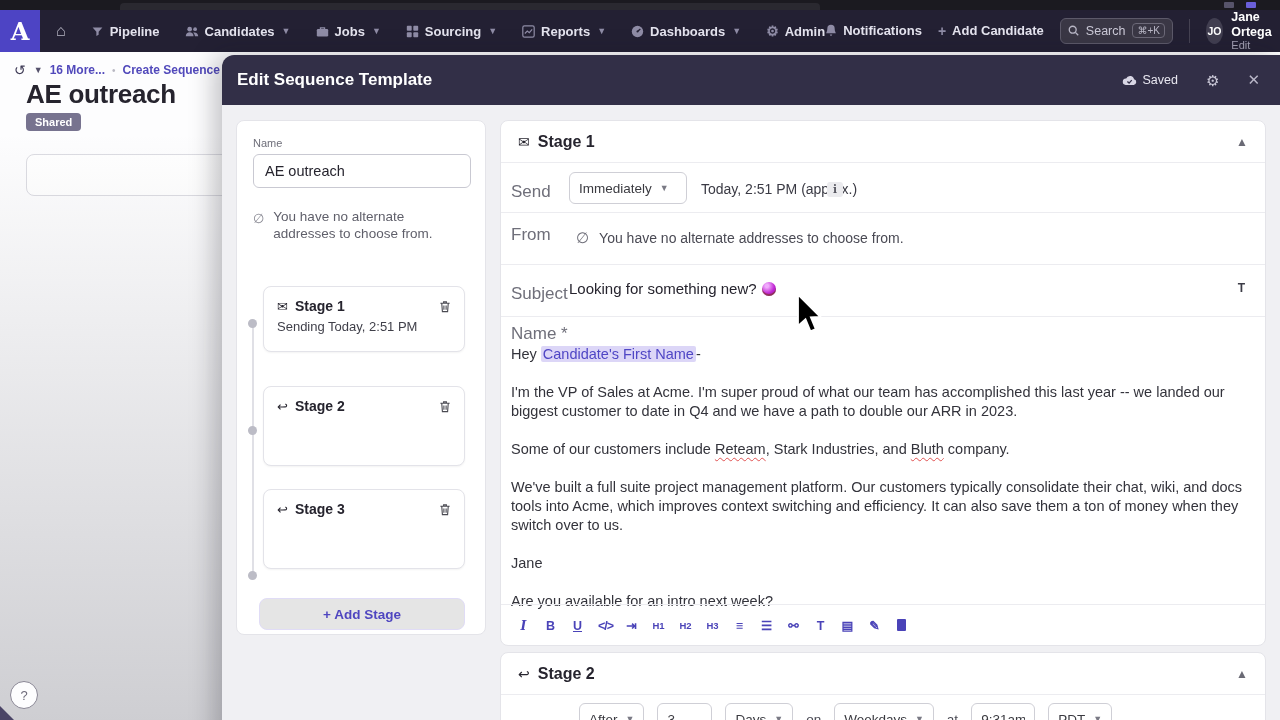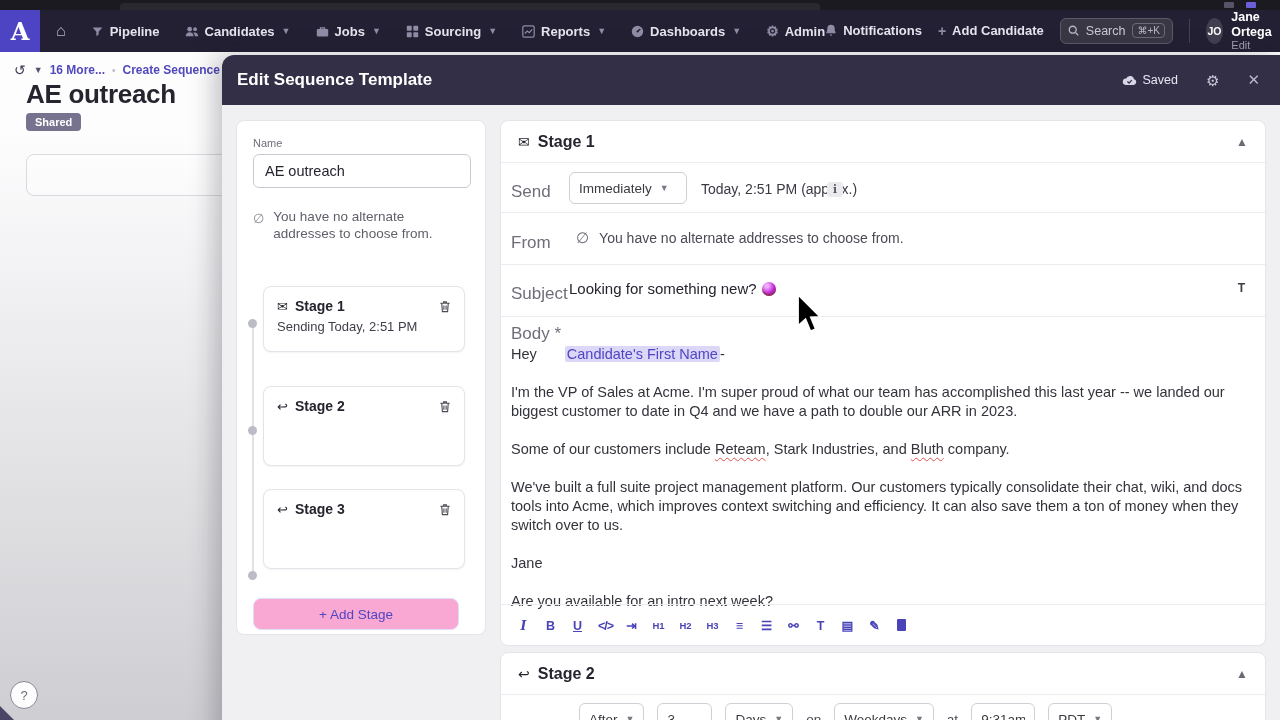--- a/index.html
+++ b/index.html
@@ -74,22 +74,22 @@
   .tl-dot { position:absolute; left:11px; width:9px; height:9px; border-radius:50%; background:#bcbcc6; }
 
   .stage-card { position:absolute; left:26px; width:202px; background:#fff; border:1px solid #e3e3e9; border-radius:8px;
     box-shadow:0 1px 2px rgba(0,0,0,0.05); padding:11px 13px; }
   .stage-card .row1 { display:flex; align-items:center; gap:7px; }
   .stage-card .stitle { font-size:14px; font-weight:700; color:#26242e; }
   .stage-card .sicon { color:#26242e; font-size:13px; }
   .stage-card .trash { margin-left:auto; }
   .stage-card .sched { font-size:13px; color:#3f3f49; margin-top:5px; line-height:1.25; }
 
-  #add-stage { position:absolute; left:16px; top:477px; width:206px; height:32px; background:#f9a8d4; border:1px solid #e0dcf6;
-    border-radius:8px; color:#4f46c0; font-size:13.5px; font-weight:400; display:flex; align-items:center; justify-content:center; }
+  #add-stage { position:absolute; left:22px; top:477px; width:206px; height:32px; background:#e5e5e5; border:1px solid #e0dcf6;
+    border-radius:8px; color:#4f46c0; font-size:13.5px; font-weight:700; display:flex; align-items:center; justify-content:center; }
 
   
   #stage1-card { left:278px; top:65px; width:766px; height:526px; }
   .sec-header { position:absolute; left:0; top:0; width:100%; height:42px; display:flex; align-items:center; padding:0 17px;
     border-bottom:1px solid #ececf0; }
   .sec-header .sicon { font-size:14px; color:#26242e; margin-right:8px; }
   .sec-header .sec-title { font-size:16px; font-weight:700; color:#26242e; }
   .collapse { margin-left:auto; color:#6a6a75; font-size:12px; }
 
   .frow-label { position:absolute; left:10px; font-size:17px; color:#6f6f7a; }
@@ -109,21 +109,21 @@
 
   #subject-value { position:absolute; left:68px; top:159px; font-size:15px; color:#26242e; display:flex; align-items:center; gap:5px; }
   .crystal-ball { width:14px; height:14px; border-radius:50%; display:inline-block;
     background:radial-gradient(circle at 35% 28%, #f0abfc 12%, #c026d3 55%, #86198f 100%);
     box-shadow:inset 0 -2px 0 rgba(120,60,10,0.55); }
   #subject-token-btn { position:absolute; right:20px; top:160px; font-size:12px; font-weight:700; color:#3c3c46; }
 
   #body-label { position:absolute; left:10px; top:203px; }
   #body-text { position:absolute; left:10px; top:224px; width:738px; font-size:14.5px; color:#33333b; line-height:19px; }
   #body-text p { margin-bottom:19px; }
-  .token-chip { background:#dcd6f7; color:#4f46c5; padding:0 2px; border-radius:2px;margin-left:24px; }
+  .token-chip { background:#dcd6f7; color:#4f46c5; padding:0 2px; border-radius:2px; }
   .sp-err { text-decoration:underline; text-decoration-style:wavy; text-decoration-color:#e05252;
     text-decoration-thickness:1px; text-underline-offset:3px; }
 
   #editor-toolbar { position:absolute; left:0; top:483px; width:100%; height:43px; border-top:1px solid #ececf0;
     display:flex; align-items:center; gap:14px; padding:0 16px; }
   .tb-btn { width:13px; text-align:center; font-size:12.5px; font-weight:700; color:#4a43b8; line-height:1; }
   .tb-btn.it { font-family:"DejaVu Serif", serif; font-style:italic; }
   .tb-btn.un { text-decoration:underline; }
   .tb-btn.h { font-size:9.5px; letter-spacing:0; }
   .tb-btn.solid-doc span { display:inline-block; width:9px; height:12px; background:#4a43b8; border-radius:1px; }
@@ -329,36 +329,36 @@
 
     <div class="frow-label" style="top:61px">Send</div>
     <div class="select" id="send-select">
       <span>Immediately</span>
       <span class="chev2">▼</span>
     </div>
     <div id="send-time">Today, 2:51 PM (approx.)</div>
     <div id="send-info">i</div>
     <div class="hline" style="top:91px"></div>
 
-    <div class="frow-label" style="top:112px">From</div>
+    <div class="frow-label" style="top:104px">From</div>
     <div id="from-note">
       <span class="nullicon">∅</span>
       <span>You have no alternate addresses to choose from.</span>
     </div>
     <div class="hline" style="top:143px"></div>
 
     <div class="frow-label" style="top:163px">Subject</div>
     <div id="subject-value">
       <span>Looking for something new?</span>
       <span class="crystal-ball"></span>
     </div>
     <div id="subject-token-btn">T</div>
     <div class="hline" style="top:195px"></div>
 
-    <div class="frow-label" id="body-label">Body *</div>
+    <div class="frow-label" id="body-label">Name *</div>
     <div id="body-text">
       <p><span>Hey </span><span class="token-chip">Candidate's First Name</span><span>-</span></p>
       <p>I'm the VP of Sales at Acme. I'm super proud of what our team has accomplished this last year -- we landed our biggest customer to date in Q4 and we have a path to double our ARR in 2023.</p>
       <p><span>Some of our customers include </span><span class="sp-err">Reteam</span><span>, Stark Industries, and </span><span class="sp-err">Bluth</span><span> company.</span></p>
       <p>We've built a full suite project management platform. Our customers typically consolidate their chat, wiki, and docs tools into Acme, which improves context switching and efficiency. It can also save them a ton of money when they switch over to us.</p>
       <p>Jane</p>
       <p>Are you available for an intro next week?</p>
     </div>
 
     <div id="editor-toolbar">

